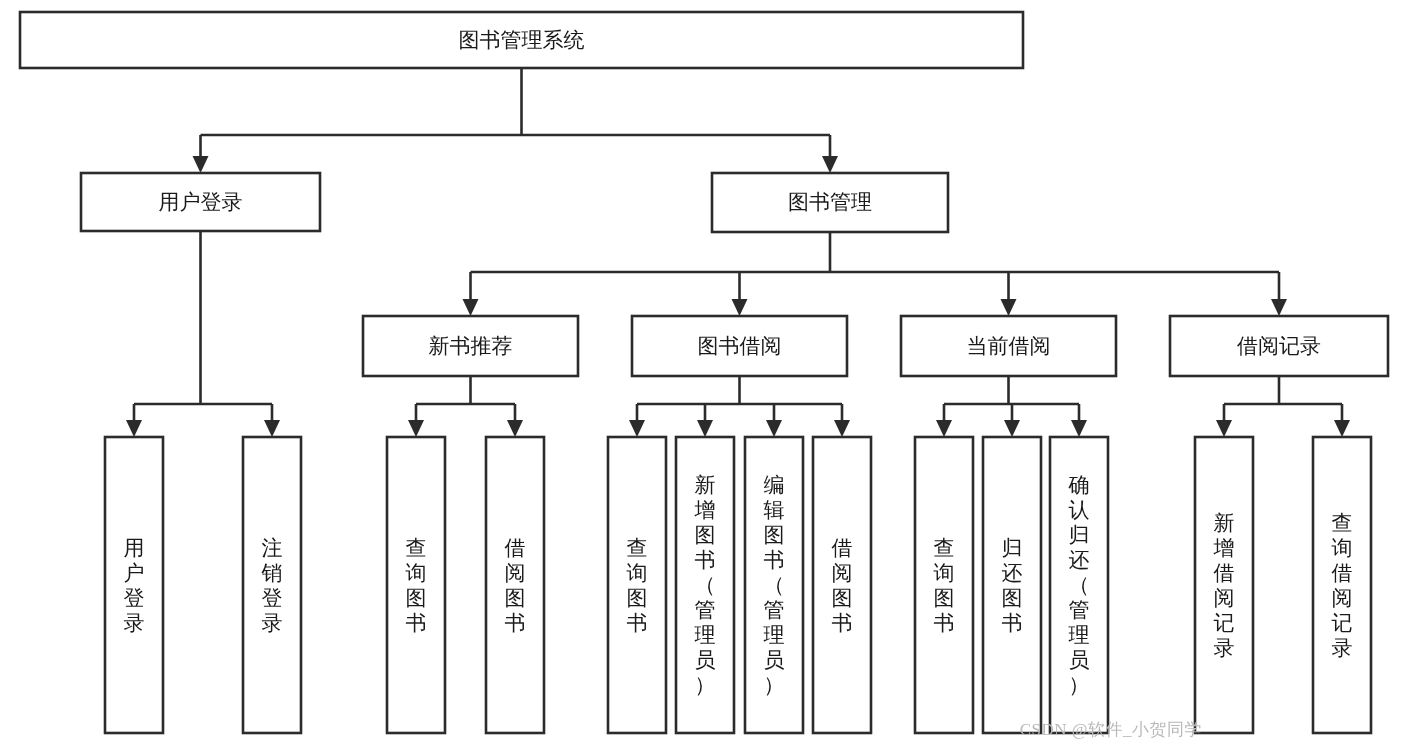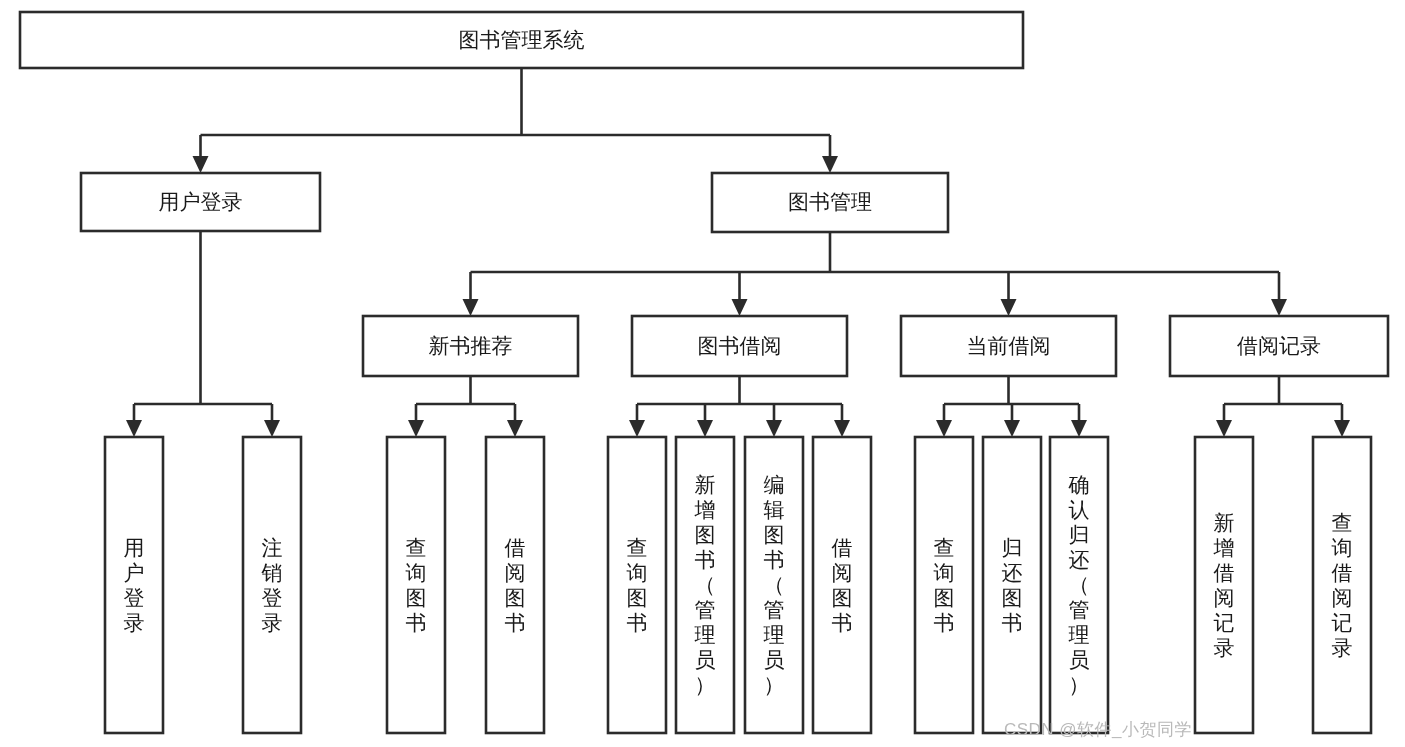--- a/index.html
+++ b/index.html
@@ -50,23 +50,23 @@
     dominant-baseline: middle;
   }
   .node-label-v {
     font-family: "Liberation Sans", "DejaVu Sans", sans-serif;
     font-size: 21px;
     fill: #1a1a1a;
     text-anchor: middle;
   }
   .watermark-text {
     position: absolute;
-    right: 22px;
+    right: 12px;
     bottom: 6px;
-    font-family: Liberation Sans, sans-serif;
+    font-family: Liberation Serif, serif;
     font-size: 17px;
     color: #b9b9b9;
     white-space: nowrap;
     letter-spacing: 0.5px;
     user-select: none;
   }
 </style>
 </head>
 <body>
 

